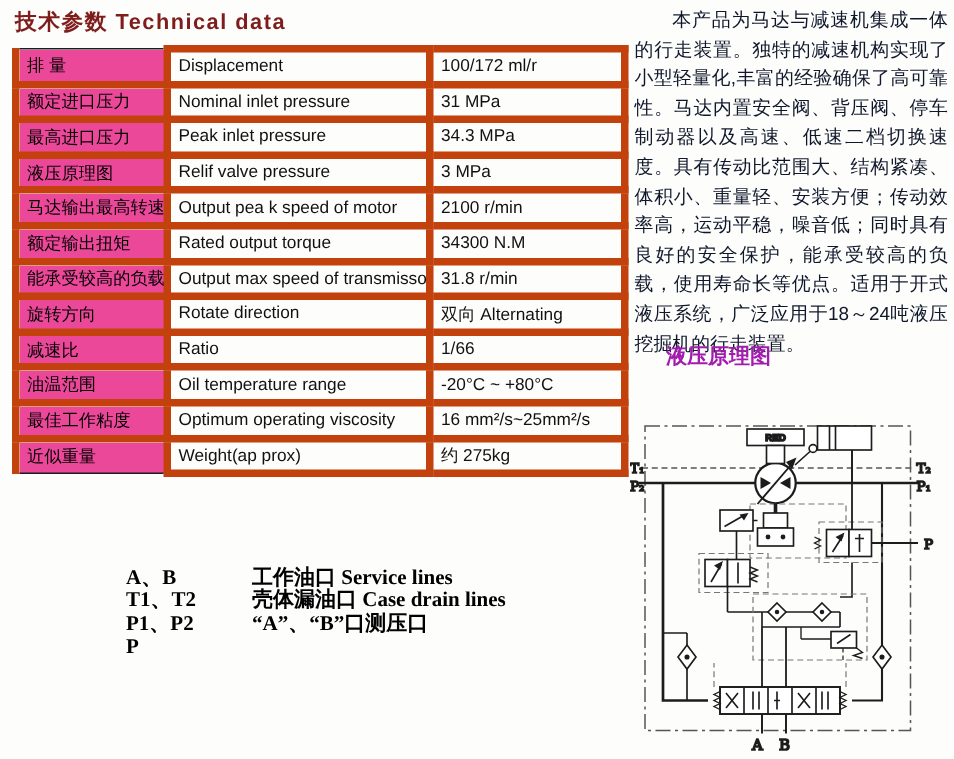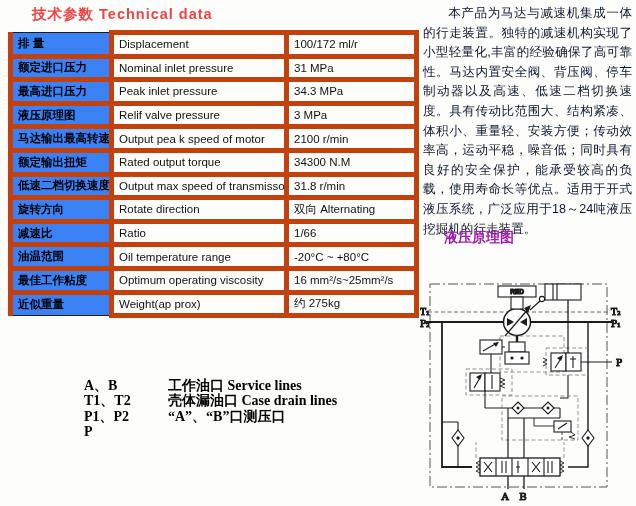--- a/index.html
+++ b/index.html
@@ -4,38 +4,38 @@
 <style>
   html,body{margin:0;padding:0;}
   body{
     width:636px;height:506px;position:relative;background:#fdfdfc;
     font-family:"Liberation Sans","DejaVu Sans",sans-serif;color:#111;
     overflow:hidden;
   }
   
   .page-title{
     position:absolute;left:10px;top:5px;
-    font-size:14.5px;font-weight:bold;letter-spacing:1px;color:#ef4444;margin-left:22px;
+    font-size:14.5px;font-weight:bold;letter-spacing:1px;color:#7f1d1d;
   }
   
   table.spec{
     position:absolute;left:8px;top:30px;width:406px;
     border-collapse:collapse;table-layout:fixed;
     border:1.5px solid #1c1c1c;
   }
   table.spec td{
     height:18.6px;padding:0 5px;vertical-align:middle;
     border:5px solid #c2410c;font-size:11.5px;white-space:nowrap;
     overflow:hidden;
   }
   table.spec col.c1{width:101px;}
   table.spec col.c2{width:175px;}
   table.spec col.c3{width:130px;}
   td.lab{
-    background:#3b82f6;font-weight:bold;font-size:12px;color:#000;
+    background:#ec4899;font-weight:normal;font-size:12px;color:#000;
     border-top:1px solid #f2f2f2;border-bottom:1px solid #f2f2f2;
     border-left:1.5px solid #1c1c1c;
   }
   tr:first-child td.lab{border-top:1.5px solid #1c1c1c;}
   tr:last-child td.lab{border-bottom:1.5px solid #1c1c1c;}
   td.val{font-size:11.5px;}
   
   .description{
     position:absolute;left:423px;top:4px;width:209px;
     font-size:12.6px;line-height:19.6px;text-align:justify;
@@ -105,21 +105,21 @@
       <td class="lab">马达输出最高转速</td>
       <td>Output pea k speed of motor</td>
       <td class="val">2100 r/min</td>
     </tr>
     <tr>
       <td class="lab">额定输出扭矩</td>
       <td>Rated output torque</td>
       <td class="val">34300 N.M</td>
     </tr>
     <tr>
-      <td class="lab">低速二档切换速度</td>
+      <td class="lab">能承受较高的负载</td>
       <td>Output max speed of transmisson</td>
       <td class="val">31.8 r/min</td>
     </tr>
     <tr>
       <td class="lab">旋转方向</td>
       <td>Rotate direction</td>
       <td class="val">双向 Alternating</td>
     </tr>
     <tr>
       <td class="lab">减速比</td>

